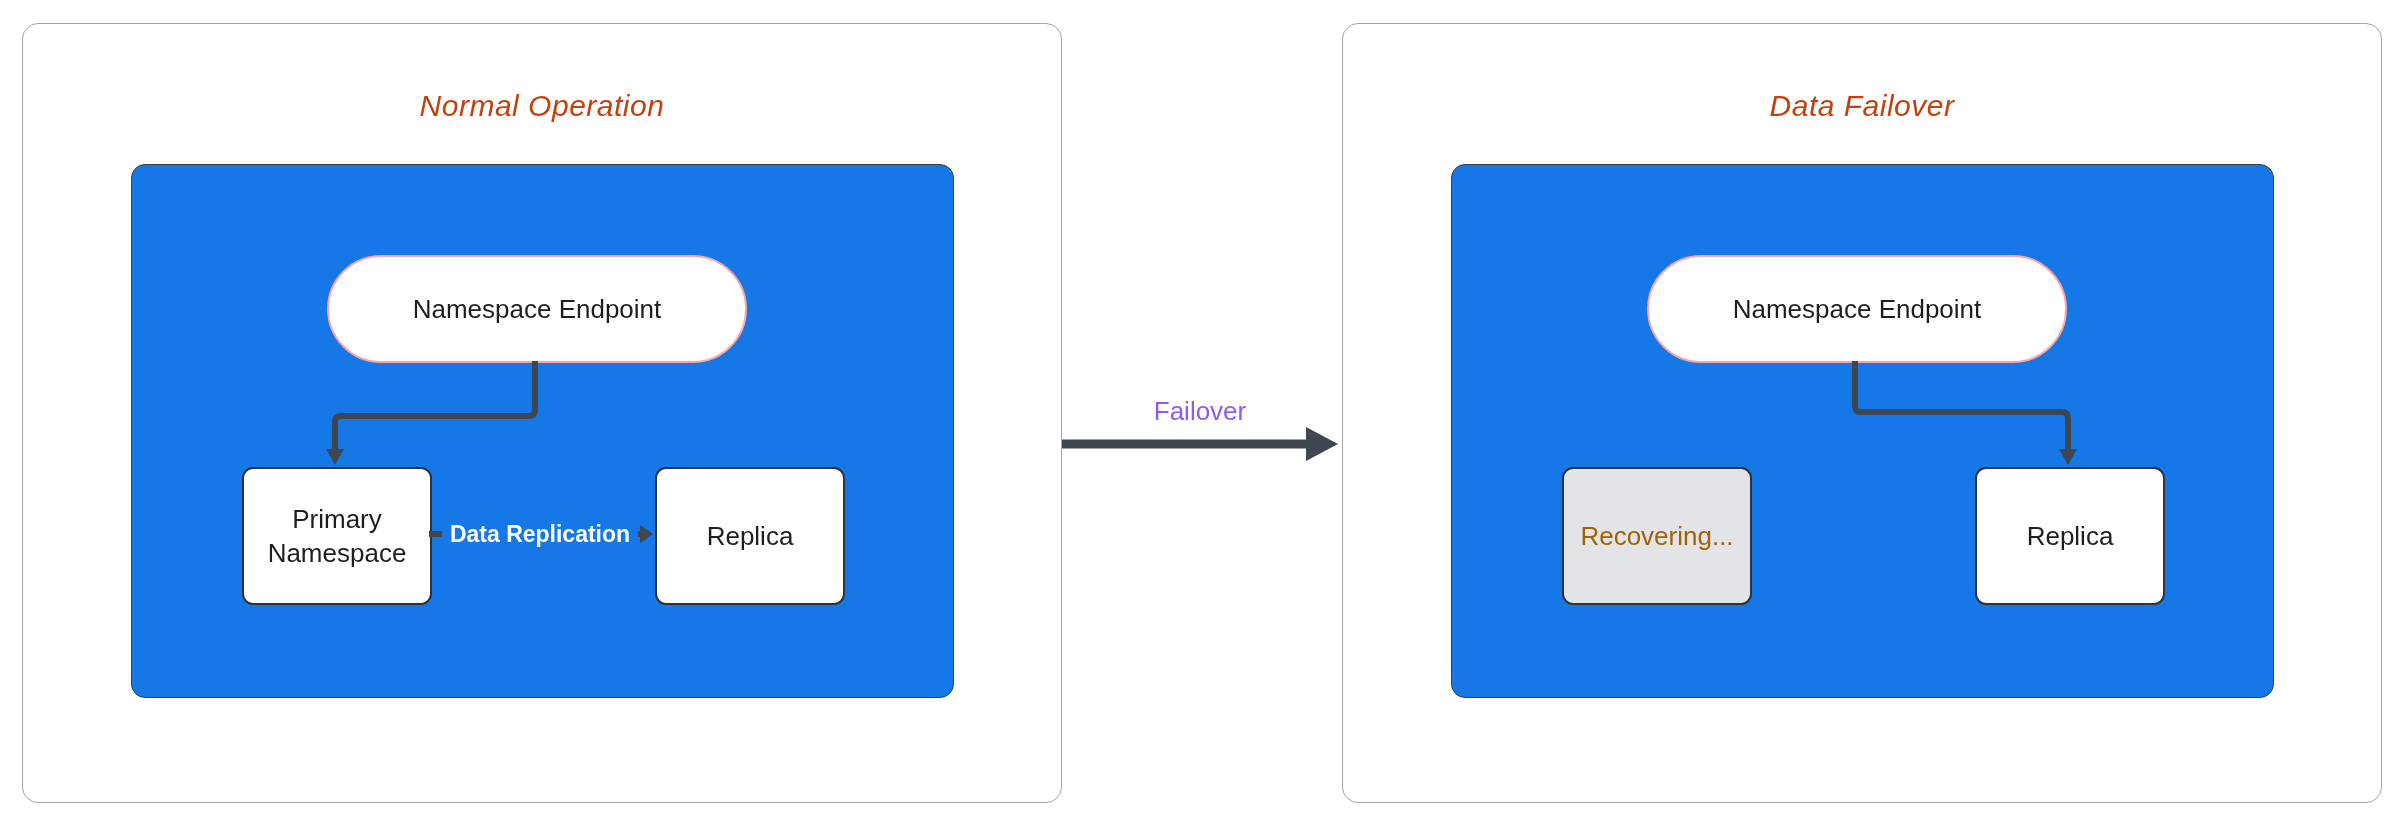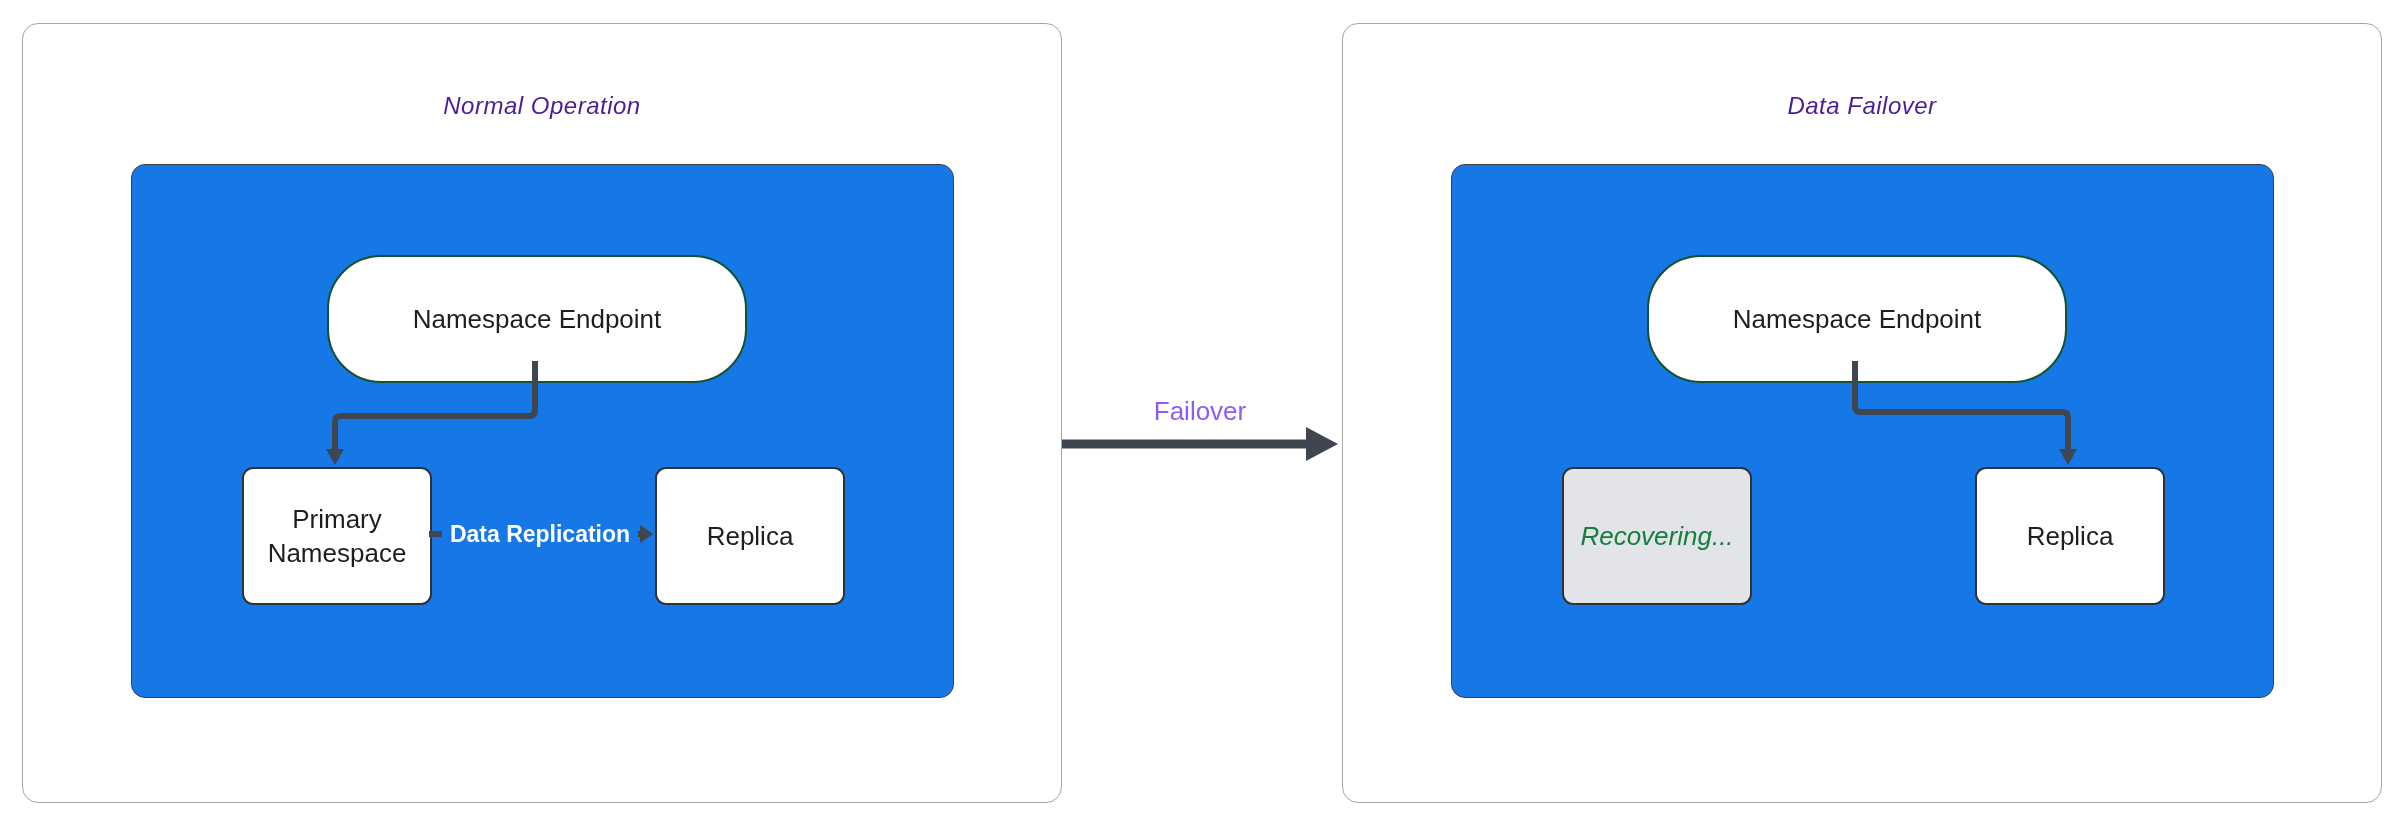--- a/index.html
+++ b/index.html
@@ -26,45 +26,45 @@
     box-sizing: border-box;
   }
   .panel.left  { left: 22px; }
   .panel.right { left: 1342px; }
   .panel-title {
     position: absolute;
     top: 65px;
     left: 0;
     right: 0;
     text-align: center;
-    font-size: 24px;
+    font-size: 30px;
     line-height: 34px;
     font-style: italic;
-    color: #4c1d95;
+    color: #c2410c;
     letter-spacing: 0.5px;
   }
   .blue-box {
     position: absolute;
     left: 108px;
     top: 140px;
     width: 823px;
     height: 534px;
     background: #1677e6;
     border: 1px solid #3a4048;
     border-radius: 14px;
     box-sizing: border-box;
   }
   .pill {
     position: absolute;
     left: 195px;
     top: 90px;
     width: 420px;
-    height: 128px;
+    height: 108px;
     background: #ffffff;
-    border: 2px solid #14532d;
+    border: 2px solid #fca5a5;
     border-radius: 54px;
     box-sizing: border-box;
     display: flex;
     align-items: center;
     justify-content: center;
     font-size: 26px;
     color: #1c1e21;
   }
   .node {
     position: absolute;
@@ -80,22 +80,21 @@
     text-align: center;
     font-size: 26px;
     line-height: 34px;
     color: #1c1e21;
     padding: 6px;
   }
   .node.pos-left  { left: 110px; top: 302px; }
   .node.pos-right { left: 523px; top: 302px; }
   .node.recovering {
     background: #e2e4e7;
-    color: #15803d;
-    font-style: italic;
+    color: #a16207;
   }
   .overlay {
     position: absolute;
     left: 0;
     top: 0;
     pointer-events: none;
   }
   .edge-label {
     position: absolute;
     left: 540px;

